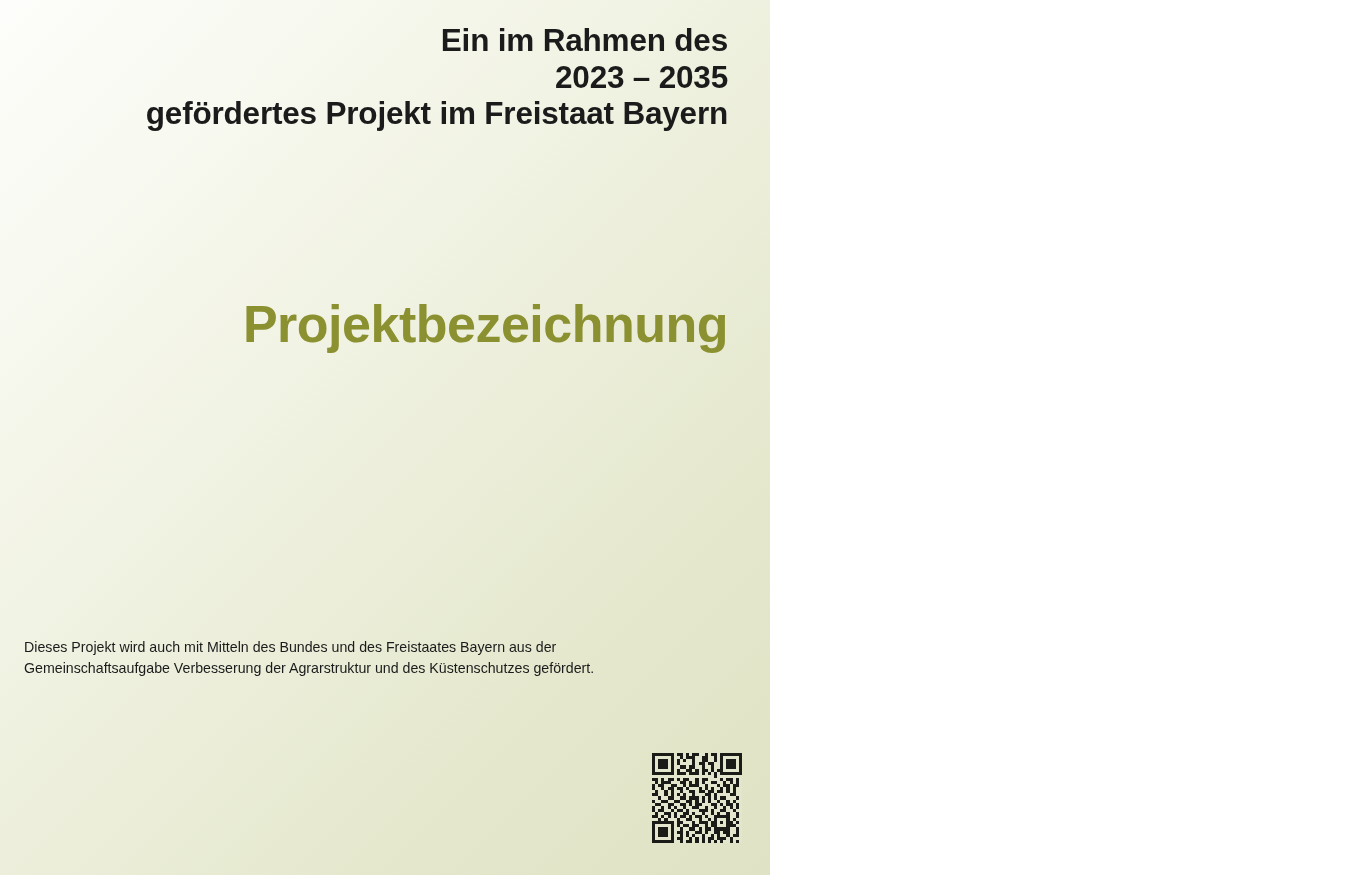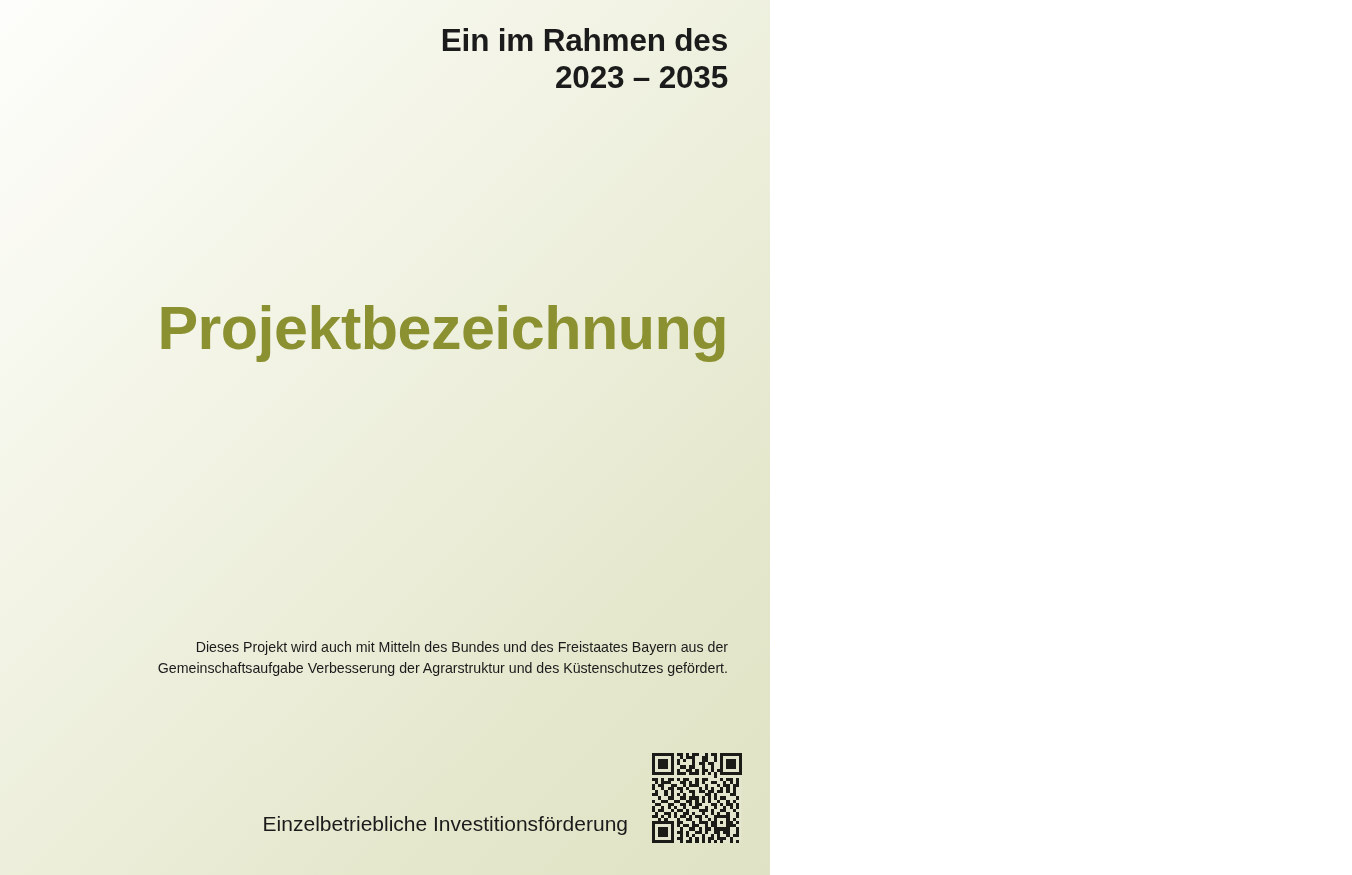--- a/index.html
+++ b/index.html
@@ -49,33 +49,33 @@
     letter-spacing: -0.2px;
   }
   .headline .ln { display: block; white-space: nowrap; }
 
   .project-title {
     position: absolute;
     top: 298px;
     left: 0;
     right: 42px;
     text-align: right;
-    font-size: 61px;
+    font-size: 52px;
     font-weight: bold;
     color: #8b9031;
     letter-spacing: -0.5px;
     line-height: 1;
   }
 
   .funding-note {
     position: absolute;
     top: 637px;
     left: 24px;
     right: 42px;
-    text-align: right;
+    text-align: left;
     font-size: 14.2px;
     line-height: 1.48;
     color: #1b1b1b;
   }
   .funding-note .ln { display: block; }
 
   .bottom-block {
     position: absolute;
     left: 0;
     right: 0;
@@ -112,32 +112,32 @@
 </head>
 <body>
 
 <div class="poster">
 
   <div class="left-panel">
 
     <div class="headline">
       <span class="ln">Ein im Rahmen des</span>
       <span class="ln">2023 – 2035</span>
+      <span class="ln">gefördertes Projekt im Freistaat Bayern</span>
     </div>
 
     <div class="project-title">Projektbezeichnung</div>
 
     <div class="funding-note">
       <span class="ln">Dieses Projekt wird auch mit Mitteln des Bundes und des Freistaates Bayern aus der</span>
       <span class="ln">Gemeinschaftsaufgabe Verbesserung der Agrarstruktur und des Küstenschutzes gefördert.</span>
     </div>
 
     <div class="bottom-block">
       <div class="scheme-text">
-        <span class="ln">Einzelbetriebliche Investitionsförderung</span>
       </div>
 
       <svg class="qr" viewBox="0 0 29 29" shape-rendering="crispEdges">
         <rect x="0" y="0" width="29" height="29" fill="#e3e6cc"></rect>
         <g fill="#1b1b18">
 
           <path d="M0,0h7v7h-7z M1,1v5h5v-5z"></path>
             <rect x="2" y="2" width="3" height="3"></rect>
           <path d="M22,0h7v7h-7z M23,1v5h5v-5z"></path>
             <rect x="24" y="2" width="3" height="3"></rect>

